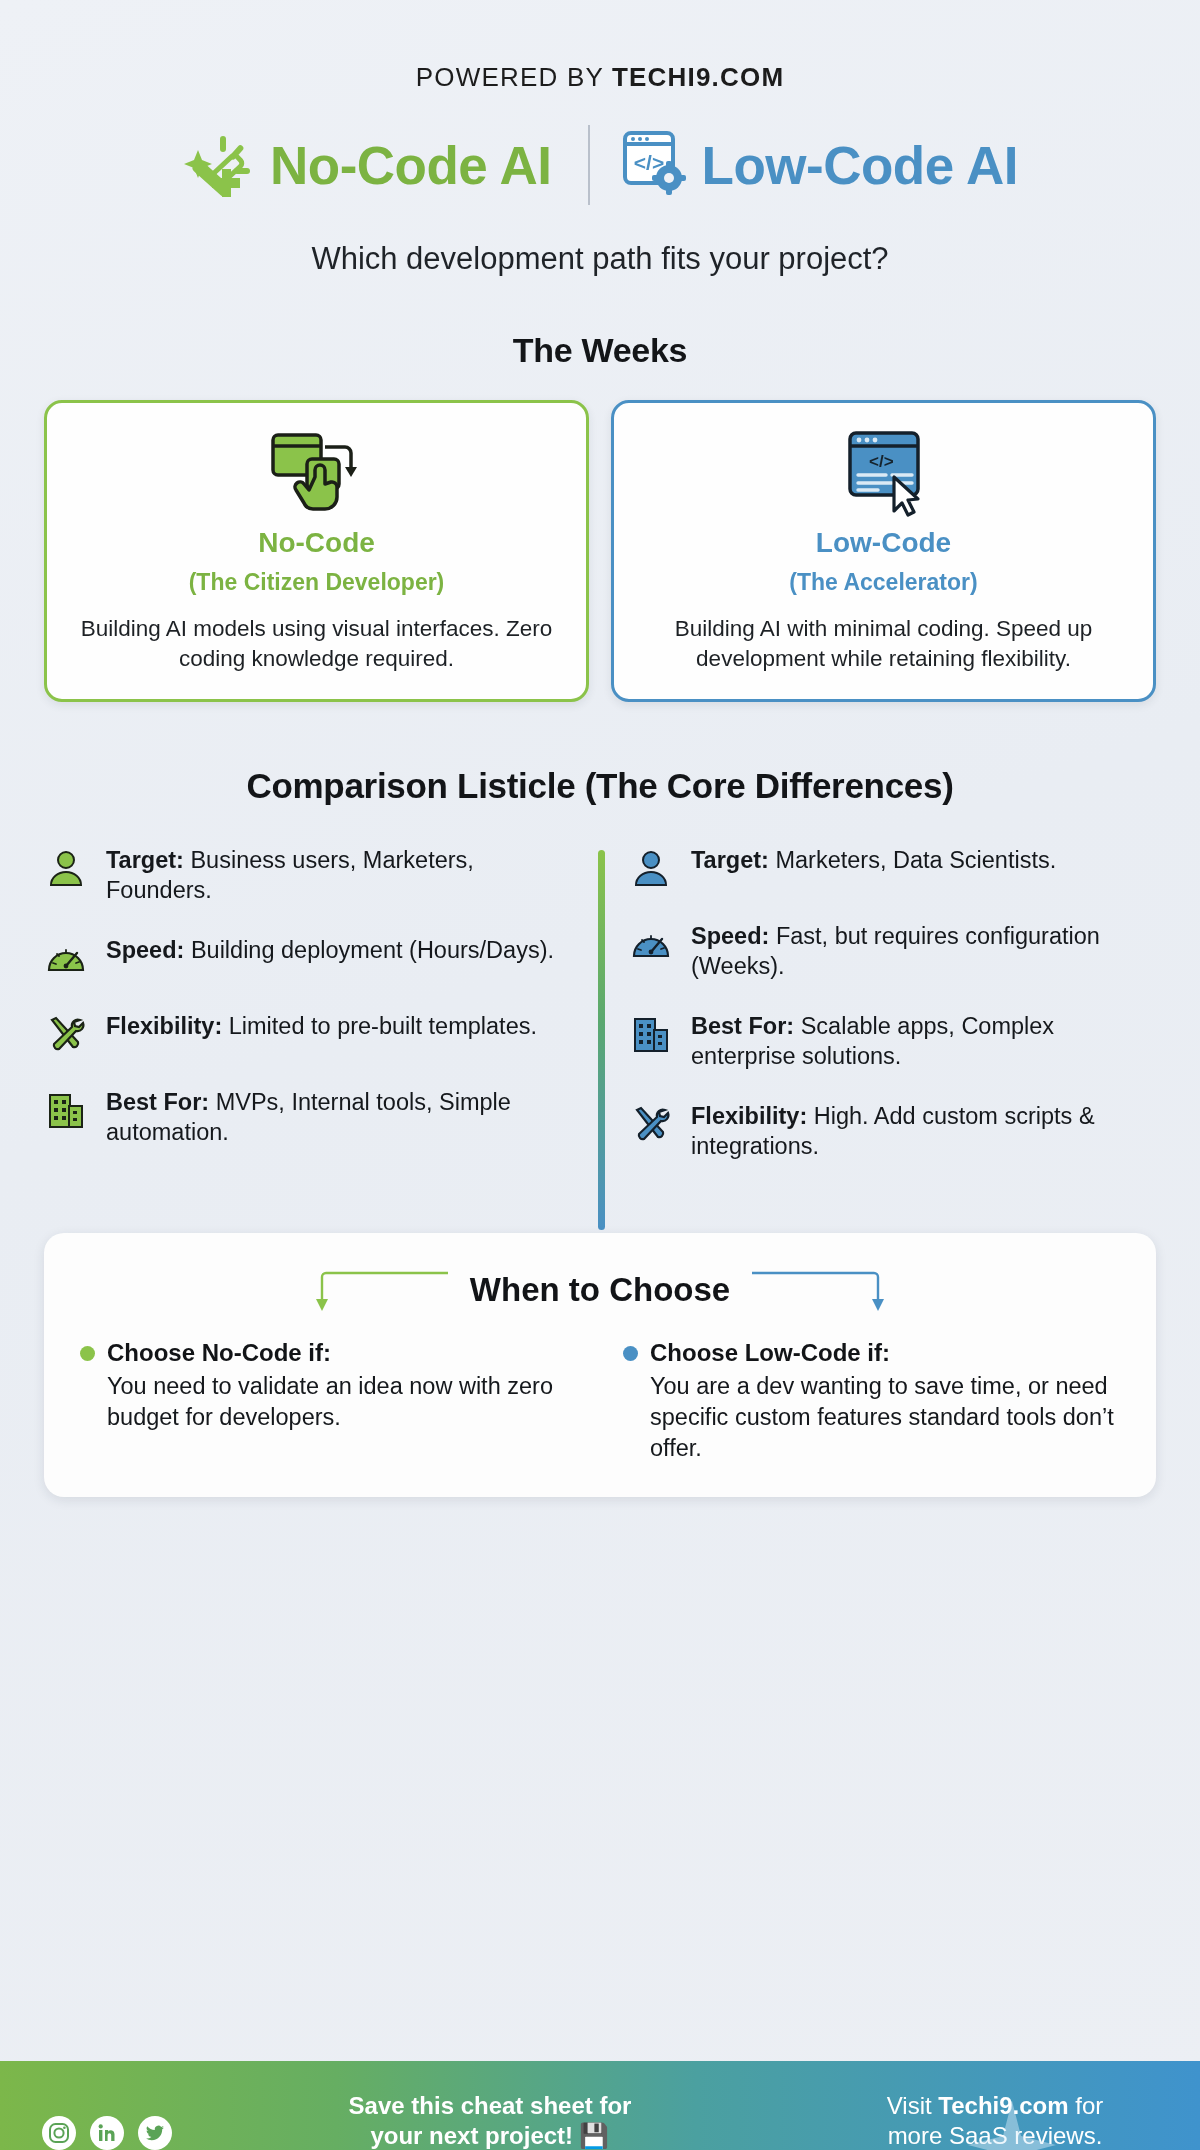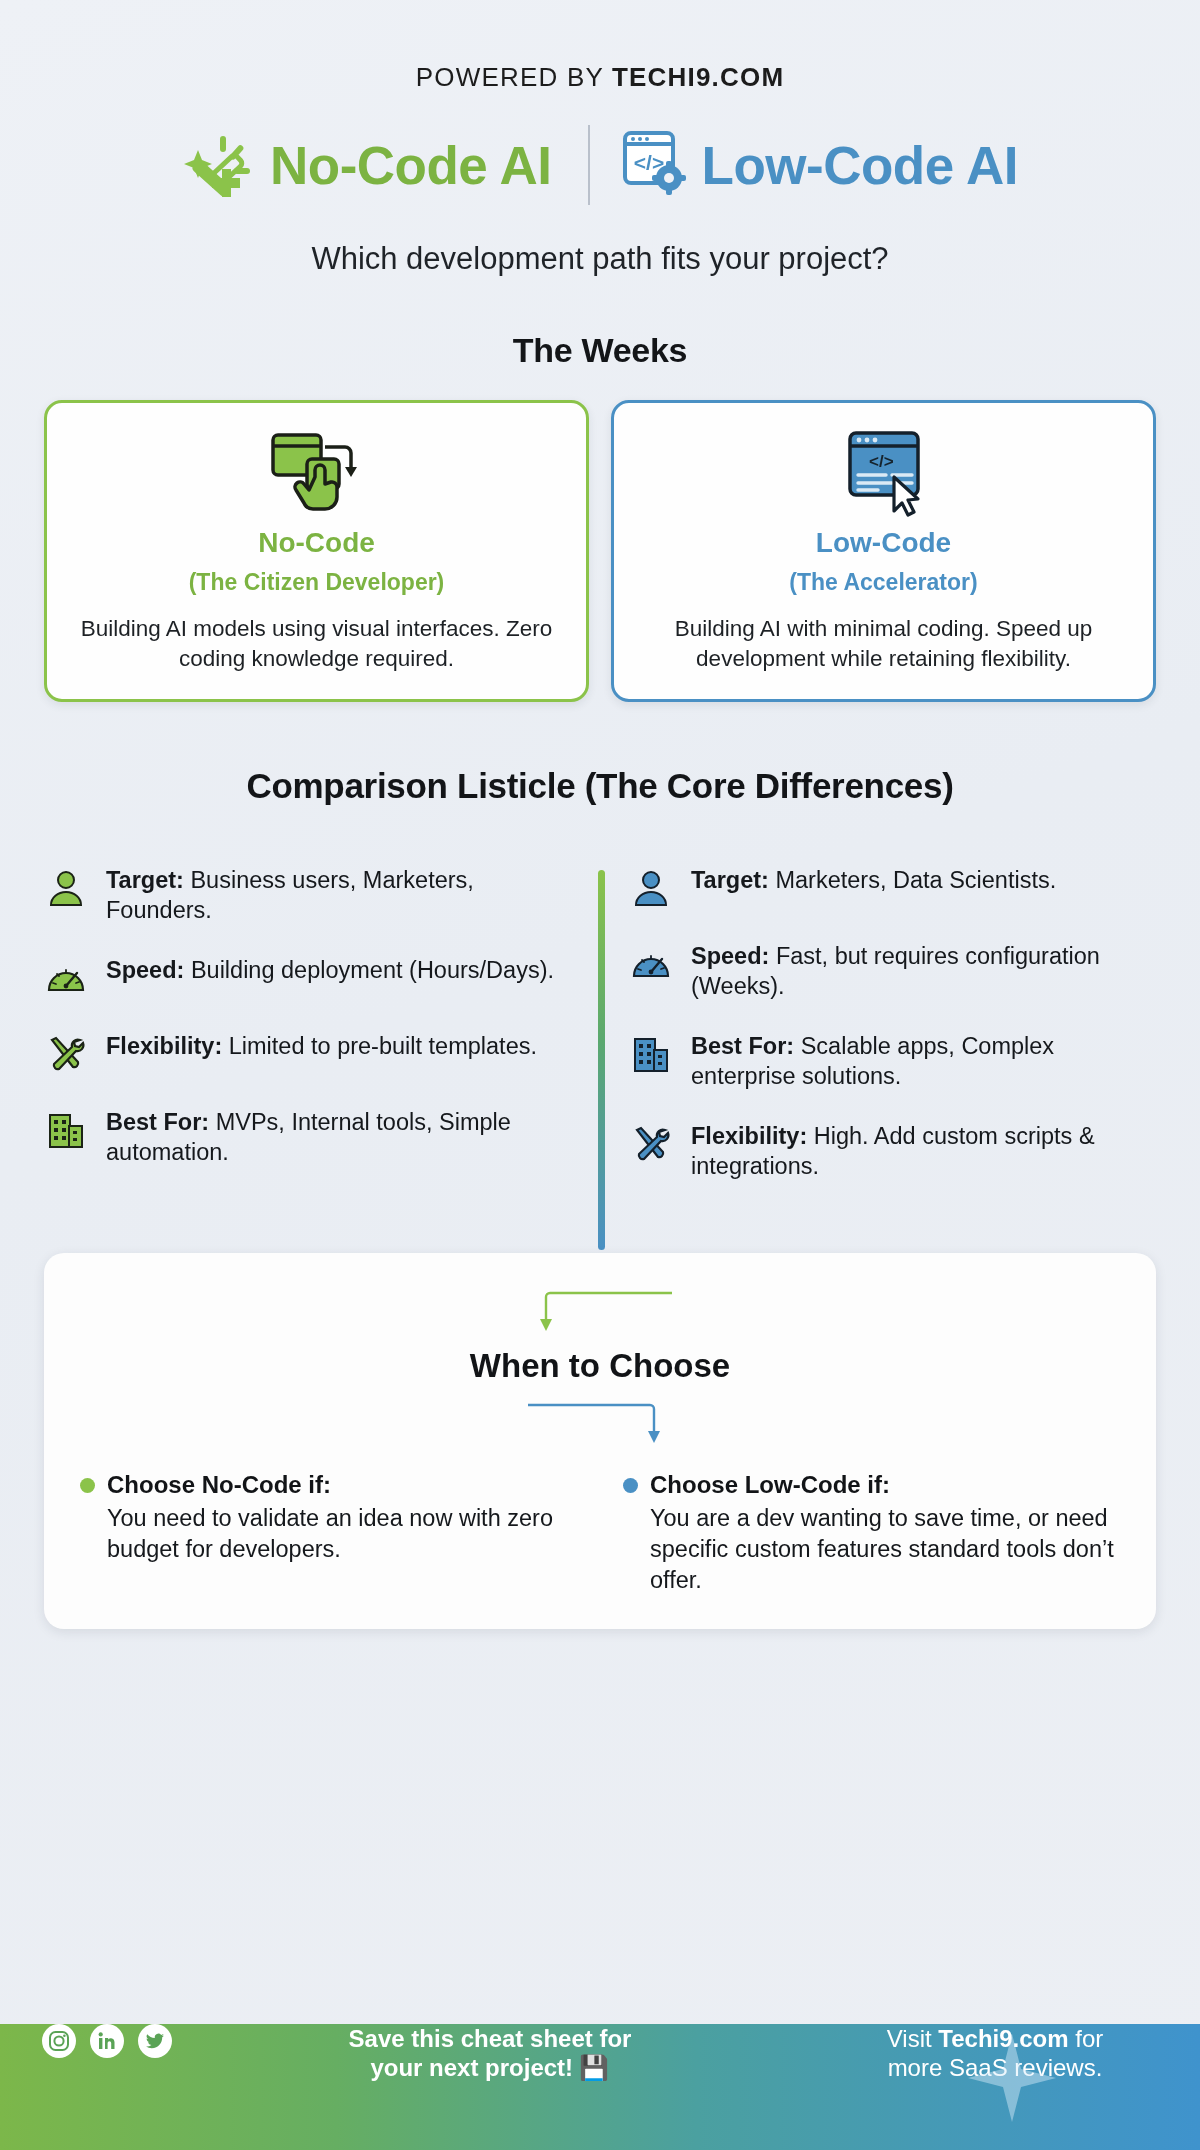--- a/index.html
+++ b/index.html
@@ -100,21 +100,21 @@
   .card.blue  .card-title, .card.blue  .card-sub { color: #4a90c4; }
   .card-desc {
     font-size: 22.5px; color: #1d2125; margin-top: 18px;
     line-height: 1.32;
   }
 
   
   .compare {
     position: relative;
     display: flex;
-    margin-top: 60px;
+    margin-top: 40px;
     padding: 0 46px;
   }
   .compare-col { flex: 1; padding-right: 26px; }
   .compare-col.right { padding-left: 44px; padding-right: 8px; }
   .divider {
     position: absolute;
     left: 598px; top: 4px;
     width: 7px; height: 380px;
     border-radius: 4px;
     background: linear-gradient(180deg, #8bc34a 0%, #5aa86f 45%, #4a90c4 100%);
@@ -135,22 +135,21 @@
   .choose-box {
     margin: 42px 44px 0;
     background: #fdfdfd;
     border-radius: 20px;
     box-shadow: 0 3px 12px rgba(30,40,60,.10);
     padding: 30px 36px 34px;
     position: relative;
   }
   .choose-head {
     display: flex; align-items: center; justify-content: center;
-    gap: 10px;
-    flex-direction: column;
+    gap: 4px;
   }
   .choose-title {
     font-size: 33px; font-weight: 700; color: #121417;
     padding: 0 16px;
   }
   .choose-cols { display: flex; margin-top: 22px; }
   .choose-col { flex: 1; padding-right: 18px; }
   .choose-col.right { padding-left: 28px; padding-right: 0; }
   .choose-bullet-row { display: flex; align-items: center; gap: 12px; }
   .dot { width: 15px; height: 15px; border-radius: 50%; }
@@ -159,24 +158,24 @@
   .choose-label { font-size: 24px; font-weight: 700; color: #121417; }
   .choose-body {
     font-size: 23.5px; line-height: 1.3; color: #15181c;
     margin-top: 4px; padding-left: 27px;
   }
 
   
   .footer {
     position: absolute;
     left: 0; bottom: 0;
-    width: 1200px; height: 126px;
+    width: 1200px; height: 89px;
     background: linear-gradient(90deg, #7cb74a 0%, #66ae62 28%, #4ba0a0 58%, #3f93cd 100%);
     display: flex;
-    align-items: flex-start;
+    align-items: flex-end;
     overflow: hidden;
   }
   .f-social { display: flex; gap: 14px; padding-left: 42px; }
   .f-ic {
     width: 34px; height: 34px; border-radius: 50%;
     background: #fff;
     display: flex; align-items: center; justify-content: center;
   }
   .f-mid {
     flex: 1; text-align: center; color: #fff;

